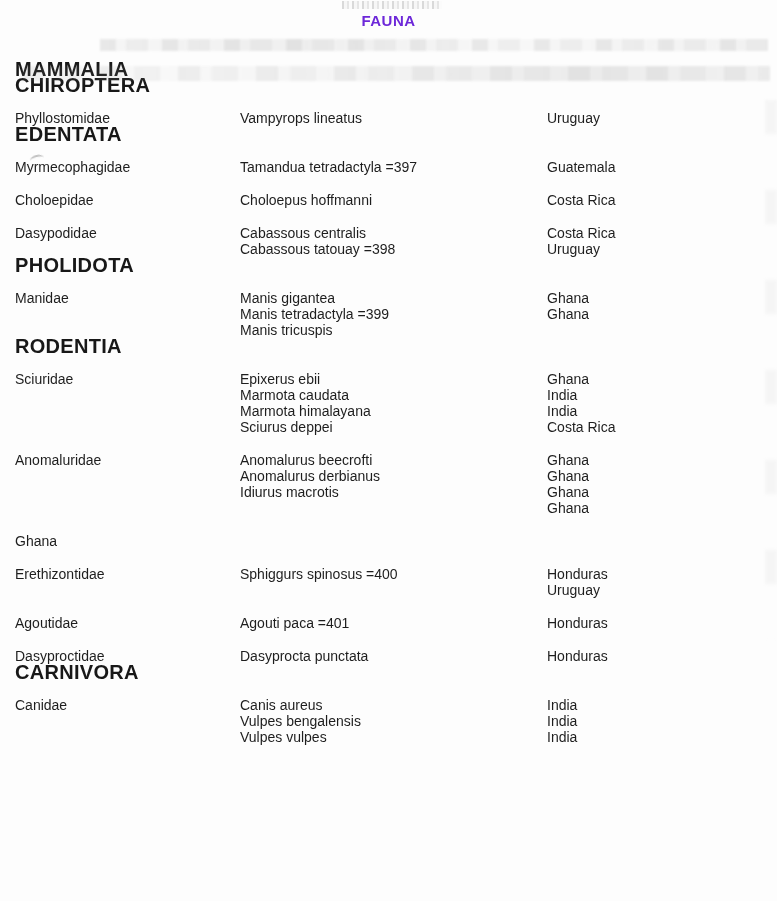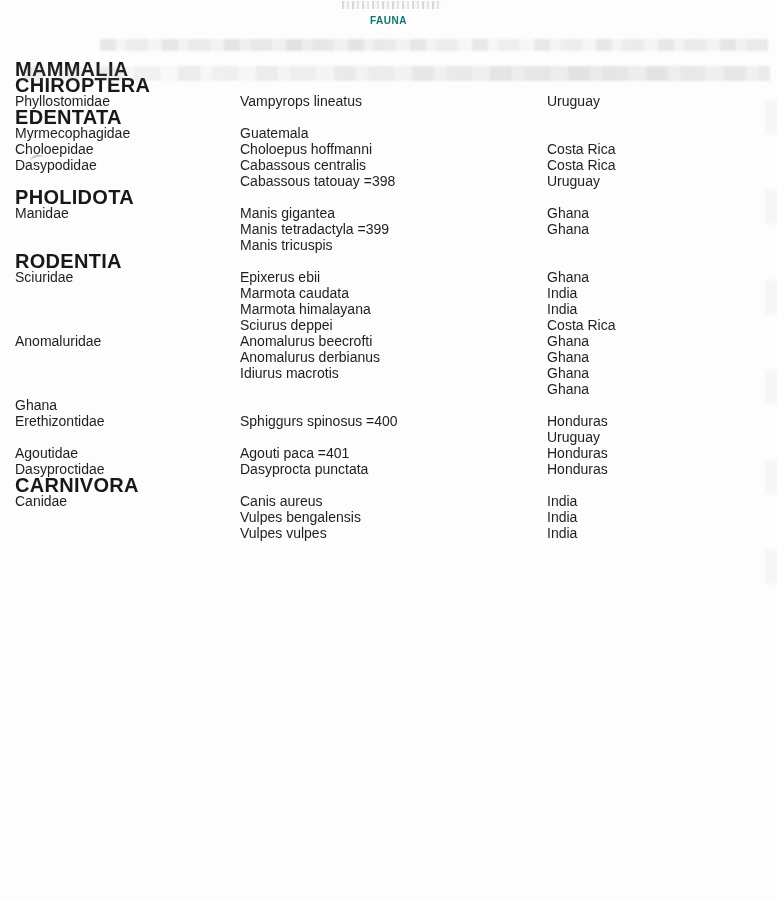--- a/index.html
+++ b/index.html
@@ -13,36 +13,37 @@
   #page {
     position: relative;
     width: 777px; height: 901px;
     box-sizing: border-box;
     padding: 13px 0 0 15px;
   }
   .doc-title {
     width: 747px;
     text-align: center;
     font-weight: bold;
-    font-size: 10px;
+    font-size: 15px;
     line-height: 16px;
     letter-spacing: 0.5px;
-    color: #0f766e;
+    color: #6d28d9;
   }
   .heading {
     font-weight: bold;
     font-size: 20px;
     line-height: 16px;
     letter-spacing: 0.3px;
     color: #181818;
   }
   .heading.class { margin-top: 32px; }
   .heading.order { }
   .family-row {
     display: flex;
+    margin-top: 17px;
     font-size: 14px;
     line-height: 16px;
   }
   .cell.family  { width: 225px; }
   .cell.species-col { width: 307px; }
   .cell.country-col { flex: 1; }
   .line { min-height: 16px; white-space: nowrap; }
   
   .ghost { position: absolute; pointer-events: none; }
   .ghost-title-echo {
@@ -105,20 +106,23 @@
         <div class="cell species-col">
           <div class="line">Vampyrops lineatus</div>
         </div>
         <div class="cell country-col">
           <div class="line">Uruguay</div>
         </div>
       </div>
       <div class="heading order">EDENTATA</div>
       <div class="family-row">
         <div class="cell family line">Myrmecophagidae</div>
+        <div class="cell species-col">
+          <div class="line">Tamandua tetradactyla =397</div>
+        </div>
         <div class="cell country-col">
           <div class="line">Guatemala</div>
         </div>
       </div>
       <div class="family-row">
         <div class="cell family line">Choloepidae</div>
         <div class="cell species-col">
           <div class="line">Choloepus hoffmanni</div>
         </div>
         <div class="cell country-col">

